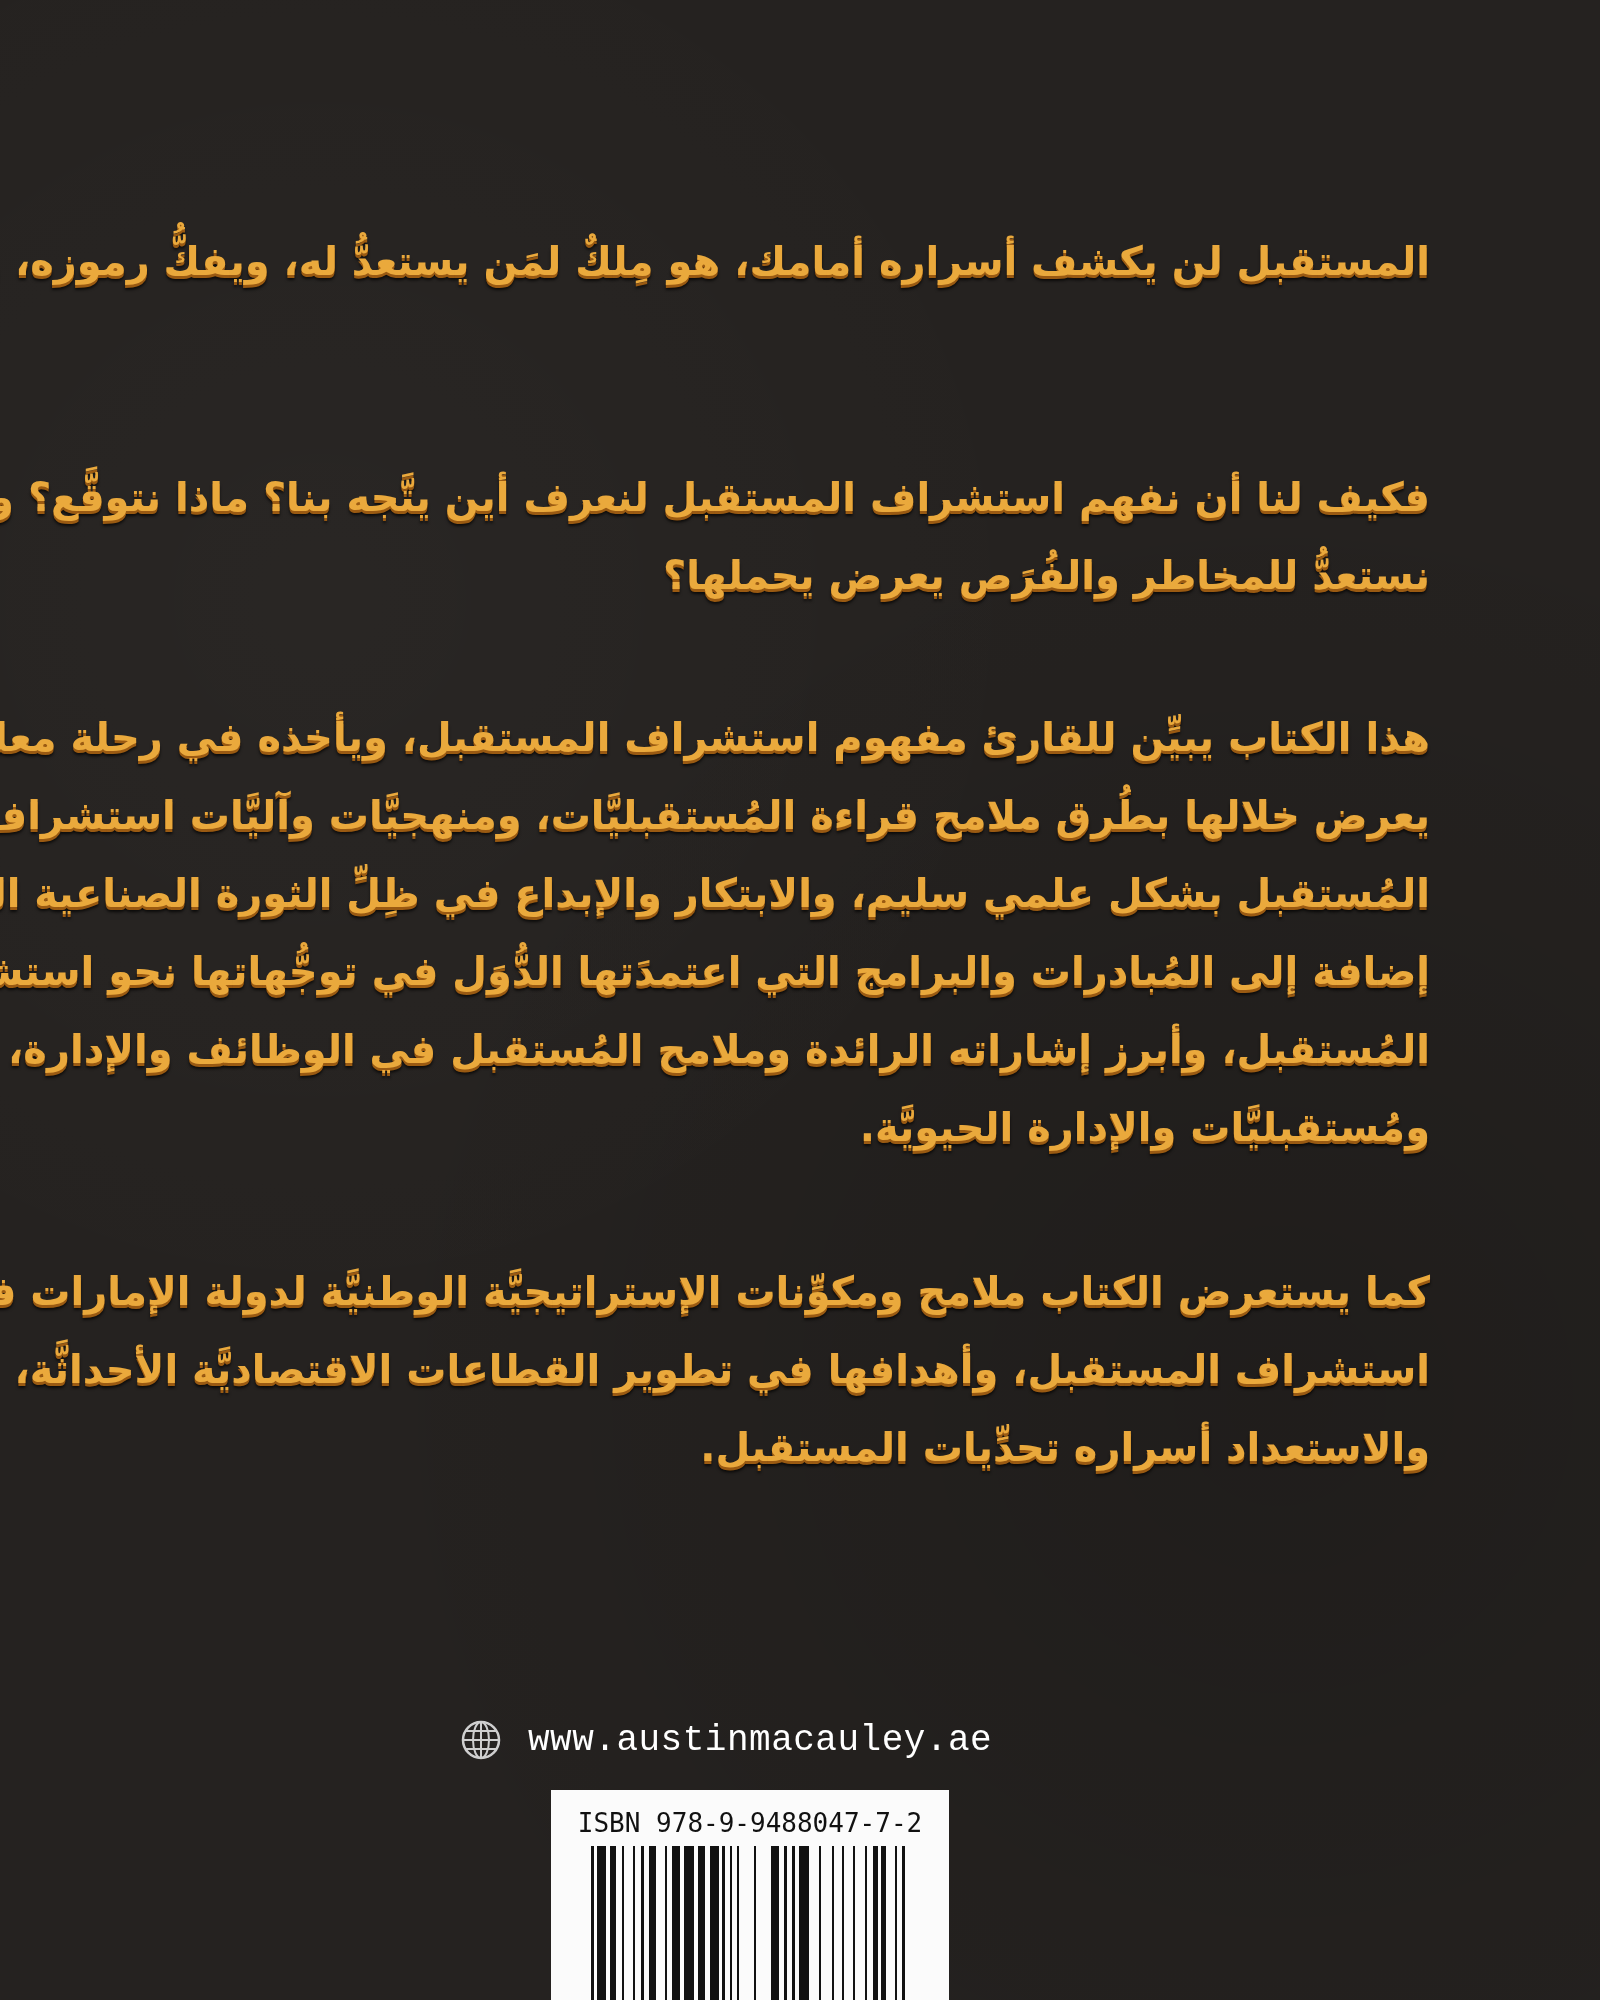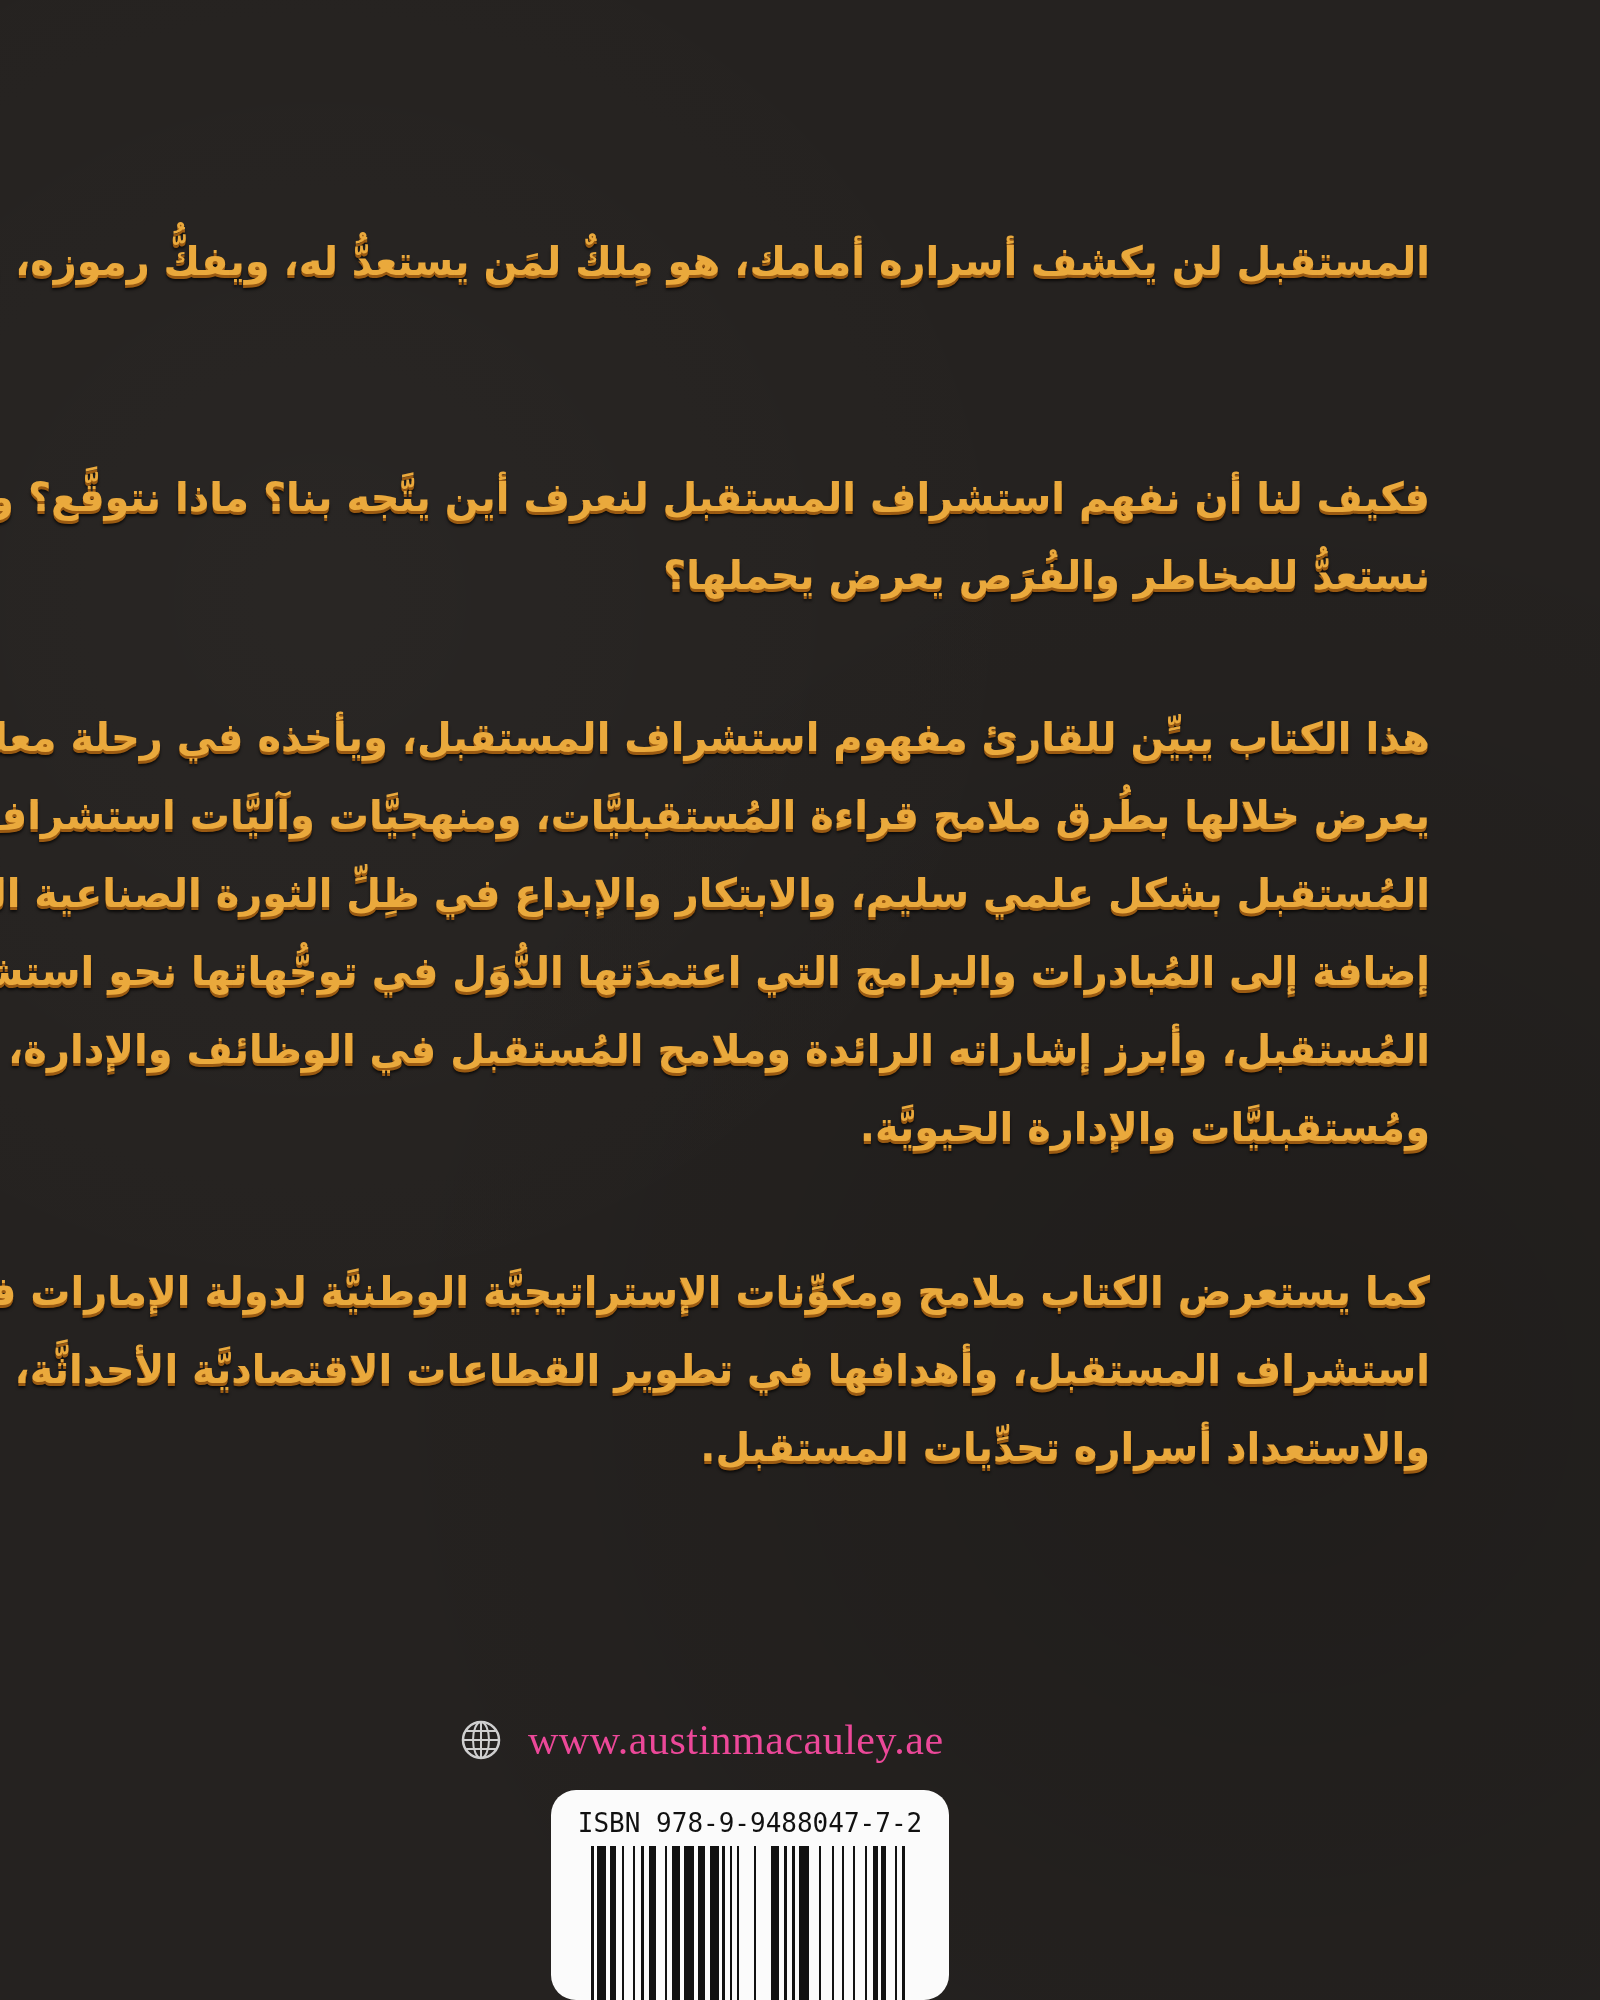--- a/index.html
+++ b/index.html
@@ -23,27 +23,26 @@
   #p1 { top:222px; }
   #p2 { top:458px; }
   #p3 { top:698px; }
   #p4 { top:1252px; }
   .web {
     position:absolute; left:460px; top:1712px; height:56px;
     display:flex; align-items:center; gap:26px;
   }
   .globe { width:42px; height:42px; }
   .url {
-    color:#ec4899; font-family:Liberation Serif, serif;
-    font-size:42px; letter-spacing:0.5px;
+    color:#ffffff; font-family:Liberation Mono, monospace;
+    font-size:36px; letter-spacing:0.5px;
   }
   .barcode-box {
     position:absolute; left:551px; top:1790px; width:398px; height:210px;
     background:#fbfbfb;
-    border-radius:25px;
   }
   .isbn {
     position:absolute; left:0; right:0; top:18px; text-align:center;
     font-family:"DejaVu Sans Mono", monospace; font-size:26px; color:#111;
     letter-spacing:0px;
   }
   .bars {
     position:absolute; left:40px; top:56px; width:318px; height:154px;
     display:flex; align-items:stretch;
   }

